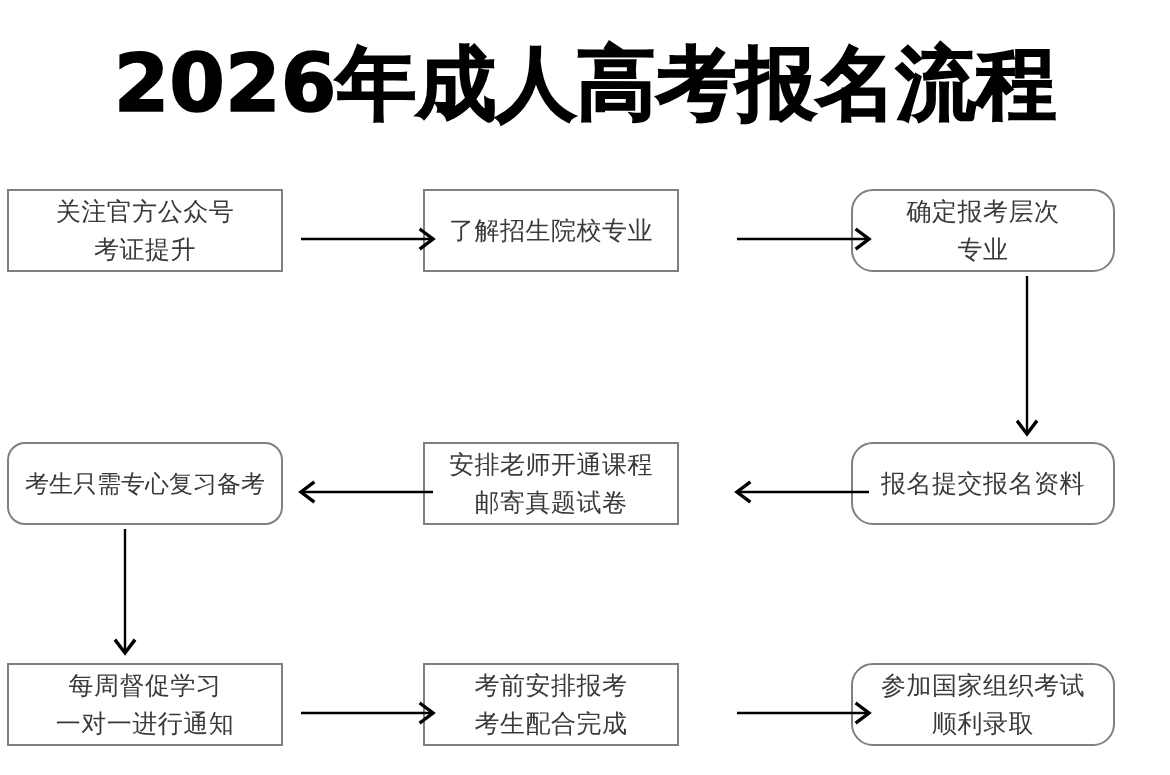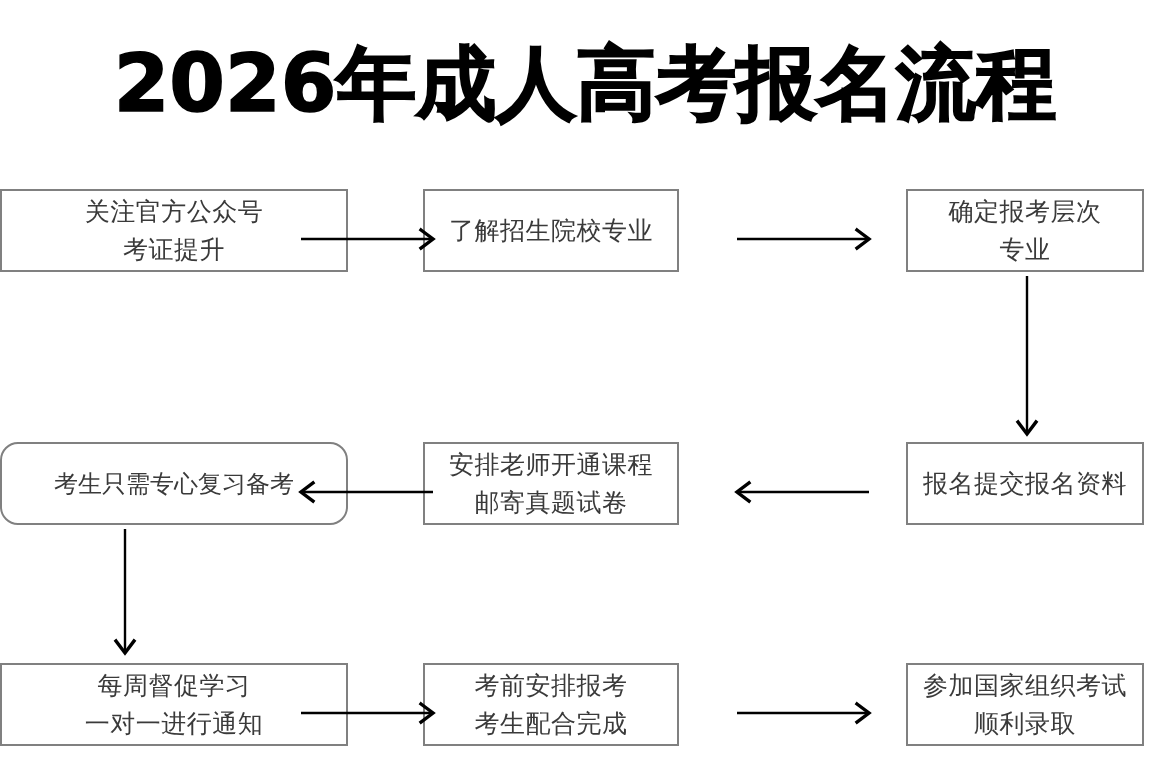--- a/index.html
+++ b/index.html
@@ -59,23 +59,23 @@
   .node .ln {
     display: block;
   }
   .node.tight {
     font-size: 24px;
     letter-spacing: 0px;
     border-radius: 18px;
   }
 
   
-  .col-a { left: 0;   width: 348px; }
+  .col-a { left: 7px;   width: 276px; }
   .col-b { left: 423px; width: 256px; }
-  .col-c { left: 906px; width: 238px; }
+  .col-c { left: 851px; width: 264px; border-radius: 22px; }
 
   
   .row-1 { top: 189px; height: 83px; }
   .row-2 { top: 442px; height: 83px; }
   .row-3 { top: 663px; height: 83px; }
 
   
   .arrow {
     position: absolute;
     overflow: visible;

